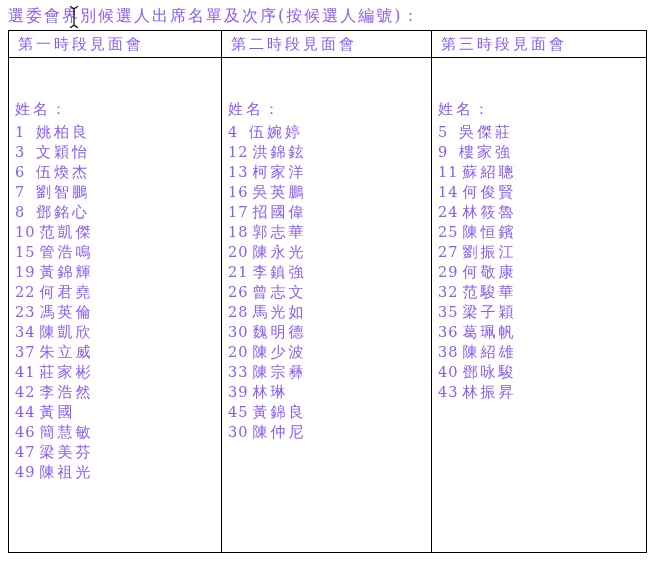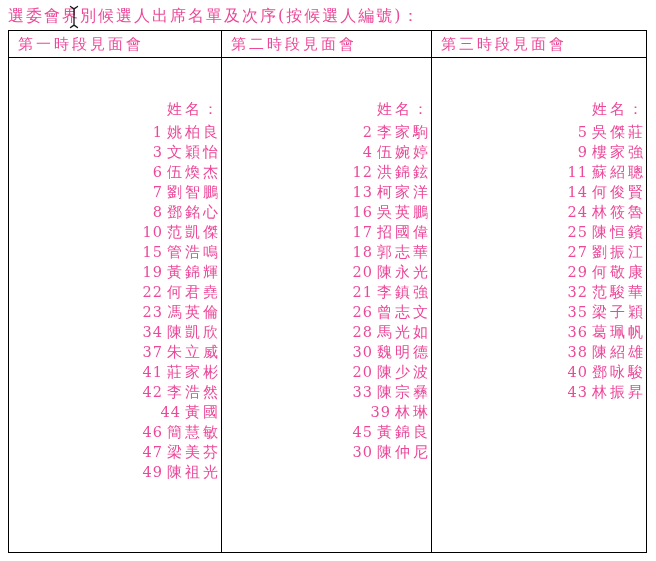--- a/index.html
+++ b/index.html
@@ -1,21 +1,21 @@
 <!DOCTYPE html>
 <html><head>
 <meta charset="utf-8">
 <style>
   html,body{margin:0;padding:0;background:#ffffff;}
   .page{
     position:relative;
     width:656px;height:561px;
     background:#ffffff;
     font-family:"DejaVu Serif","Liberation Serif",serif;
-    color:#ec4899;
+    color:#8b5cf6;
     overflow:hidden;
   }
   .doc-title{
     position:absolute;left:8px;top:6px;
     font-size:16px;letter-spacing:2px;white-space:nowrap;
   }
   .ibeam{position:absolute;left:68px;top:4px;}
   .ctable{
     position:absolute;left:8px;top:30px;
     width:639px;height:523px;
@@ -35,21 +35,21 @@
     box-sizing:border-box;
     height:27px;line-height:26px;
     border-bottom:1px solid #000;
     padding-left:9px;
     font-size:15px;letter-spacing:3px;
     white-space:nowrap;overflow:hidden;
   }
   .col-body{
     padding:2px 0 0 6px;
     font-size:15px;
-    flex:1;overflow:hidden;text-align:right;
+    flex:1;overflow:hidden;
   }
   .name-label{line-height:26px;letter-spacing:3px;}
   .row{line-height:20px;white-space:nowrap;}
   .num{
     display:inline-block;min-width:17px;margin-right:4px;
     letter-spacing:1px;font-size:14.5px;
   }
   .nm{letter-spacing:3px;}
 </style>
 </head>
@@ -145,23 +145,20 @@
           </div>
       </div>
     </div>
 
     <div class="col c1">
       <div class="col-header">第二時段見面會</div>
       <div class="col-body">
         <div class="name-label">姓名：</div>
         <div class="list">
 
-            <div class="row">
-              <span class="num">2</span><span class="nm">李家駒</span>
-            </div>
 
             <div class="row">
               <span class="num">4</span><span class="nm">伍婉婷</span>
             </div>
 
             <div class="row">
               <span class="num">12</span><span class="nm">洪錦鉉</span>
             </div>
 
             <div class="row">

